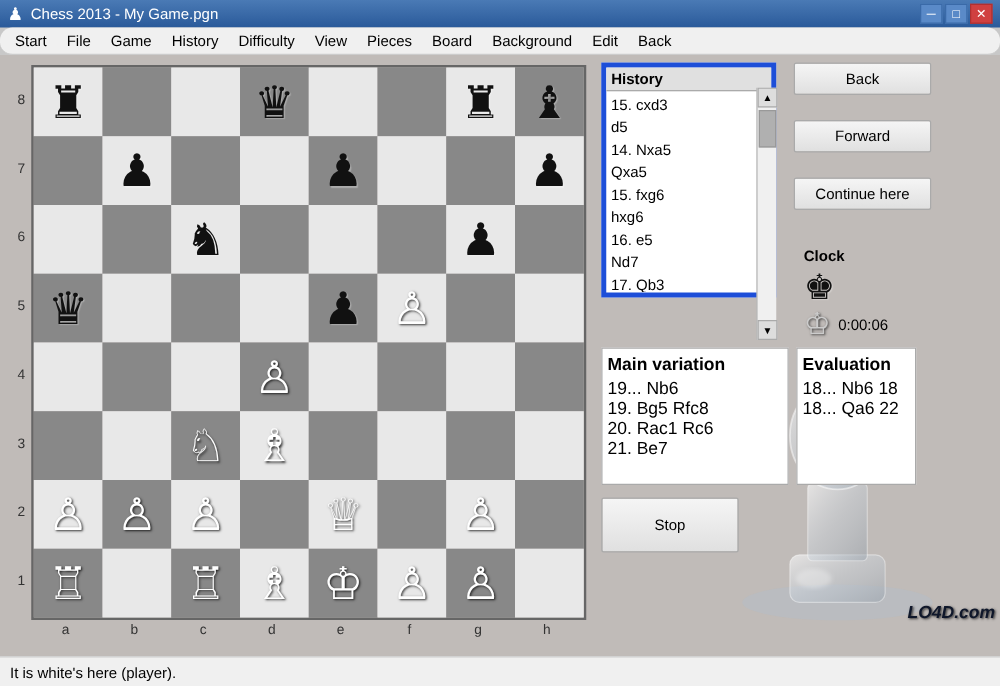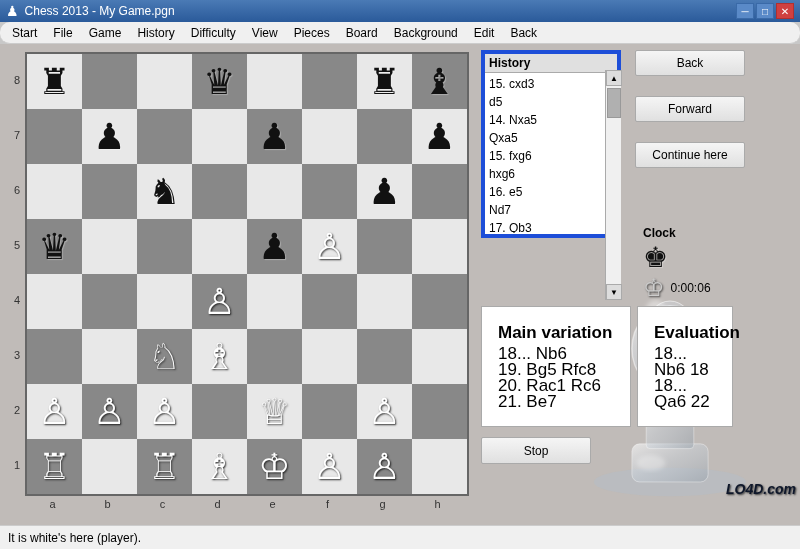--- a/index.html
+++ b/index.html
@@ -222,21 +222,20 @@
 
     
     .clock-section {
       margin-top: 10px;
       margin-left: 8px;
     }
     .clock-label {
       font-size: 12px;
       font-weight: bold;
       margin-bottom: 4px;
-      margin-top: 28px;
     }
     .clock-pieces {
       display: flex;
       flex-direction: column;
       gap: 4px;
     }
     .clock-row {
       display: flex;
       align-items: center;
       gap: 6px;
@@ -252,41 +251,41 @@
     
     .lower-panels {
       display: flex;
       gap: 6px;
       margin-top: 6px;
     }
 
     .variation-box, .eval-box {
       background: white;
       border: 1px solid #aaa;
-      padding: 16px;
-      font-size: 17px;
+      padding: 4px;
+      font-size: 14px;
     }
     .variation-box {
       width: 150px;
       min-height: 110px;
     }
     .eval-box {
       width: 96px;
       min-height: 110px;
     }
     .box-header {
       font-weight: bold;
       margin-bottom: 3px;
     }
     .box-line { line-height: 16px; }
 
     
     .stop-btn {
       width: 110px;
-      height: 27px;
+      height: 44px;
       background: linear-gradient(to bottom, #f5f5f5, #e0e0e0);
       border: 1px solid #aaa;
       border-radius: 2px;
       cursor: pointer;
       font-size: 12px;
       display: flex;
       align-items: center;
       justify-content: center;
       margin-top: 8px;
       margin-left: 8px;
@@ -575,21 +574,21 @@
               <span class="clock-time">0:00:06</span>
             </div>
           </div>
         </div>
       </div>
     </div>
 
     <div class="lower-panels">
       <div class="variation-box">
         <div class="box-header">Main variation</div>
-        <div class="box-line">18... Nb6</div>
+        <div class="box-line">19... Nb6</div>
         <div class="box-line">19. Bg5 Rfc8</div>
         <div class="box-line">20. Rac1 Rc6</div>
         <div class="box-line">21. Be7</div>
       </div>
       <div class="eval-box">
         <div class="box-header">Evaluation</div>
         <div class="box-line">18... Nb6  18</div>
         <div class="box-line">18... Qa6  22</div>
       </div>
     </div>

